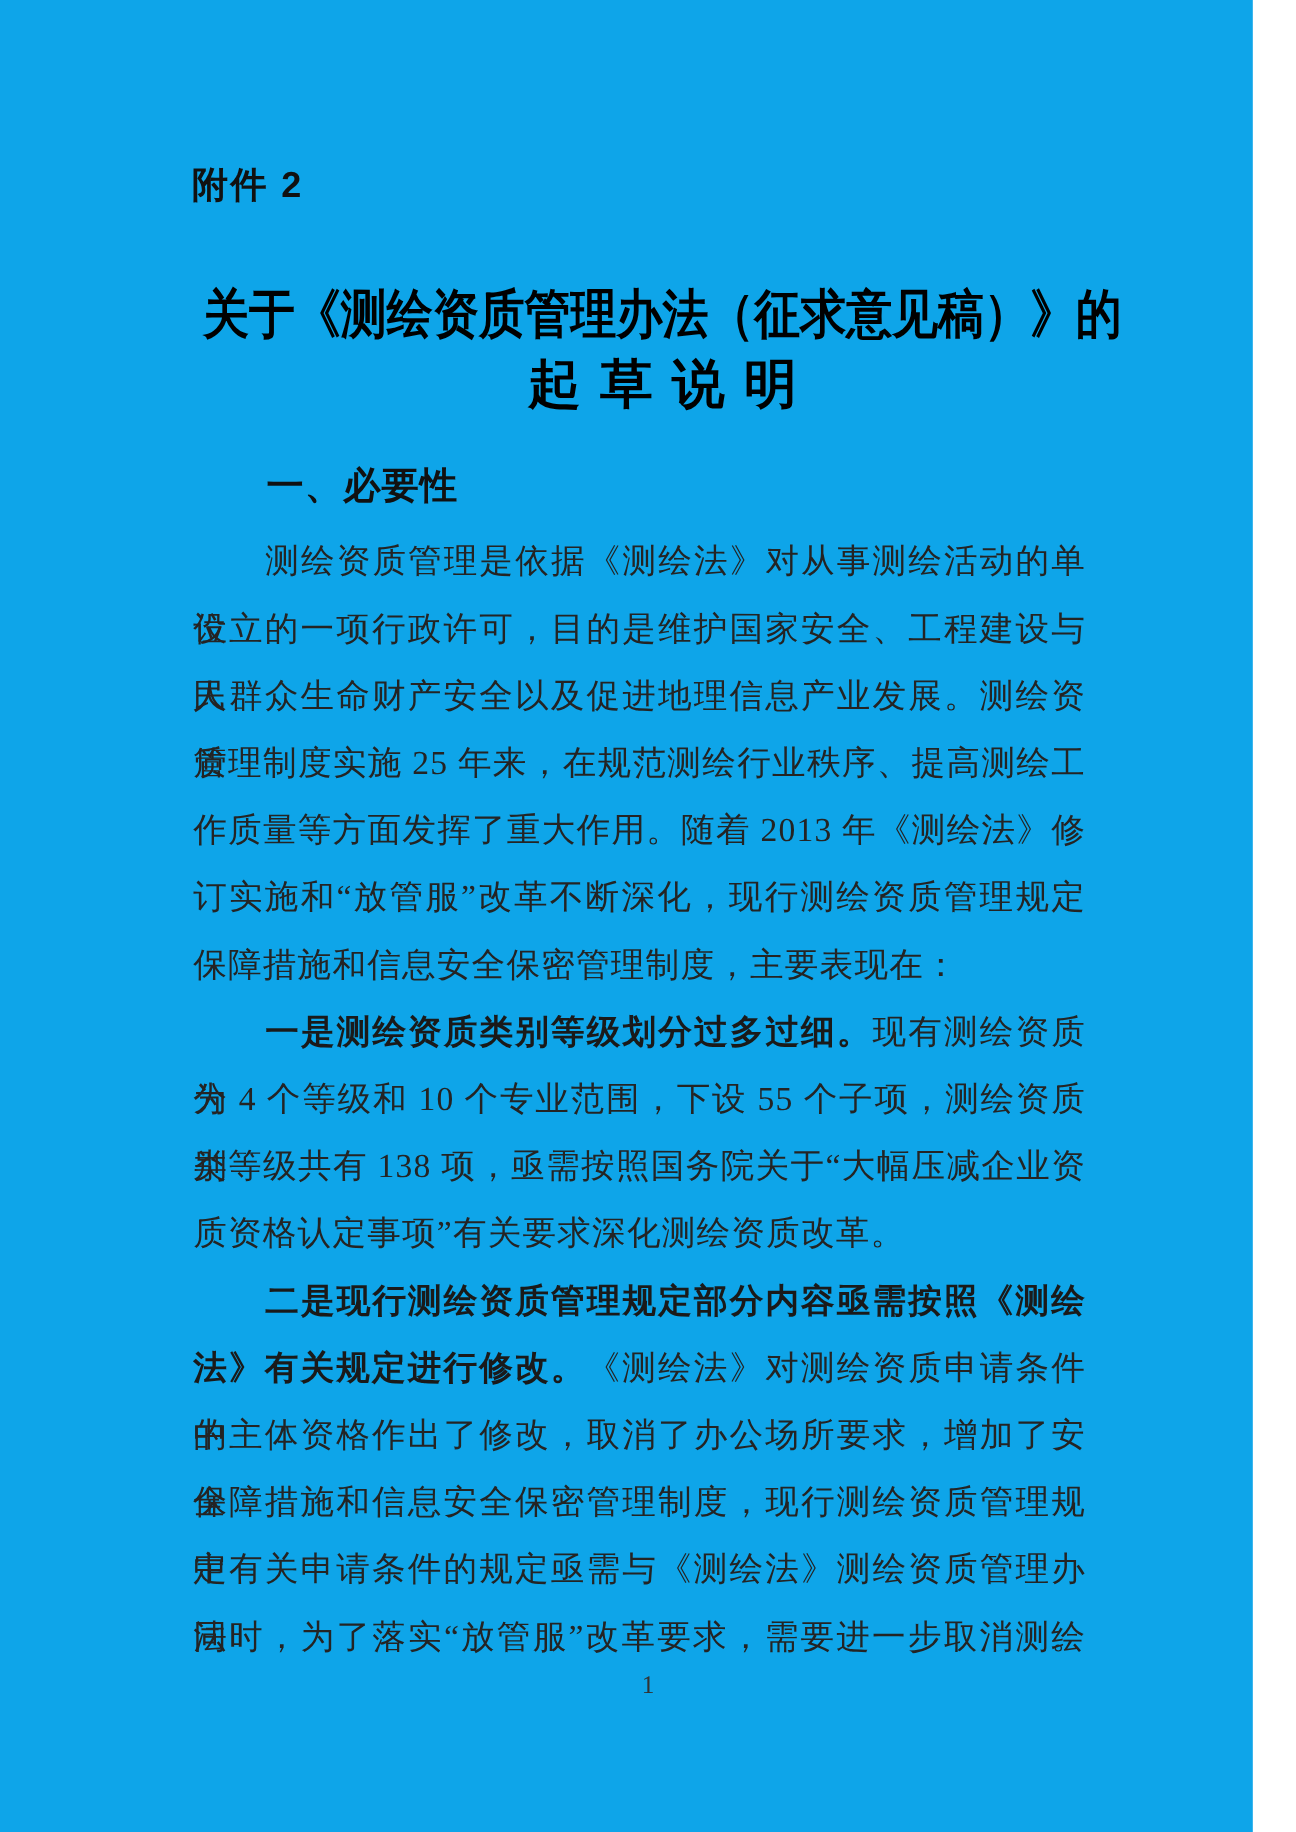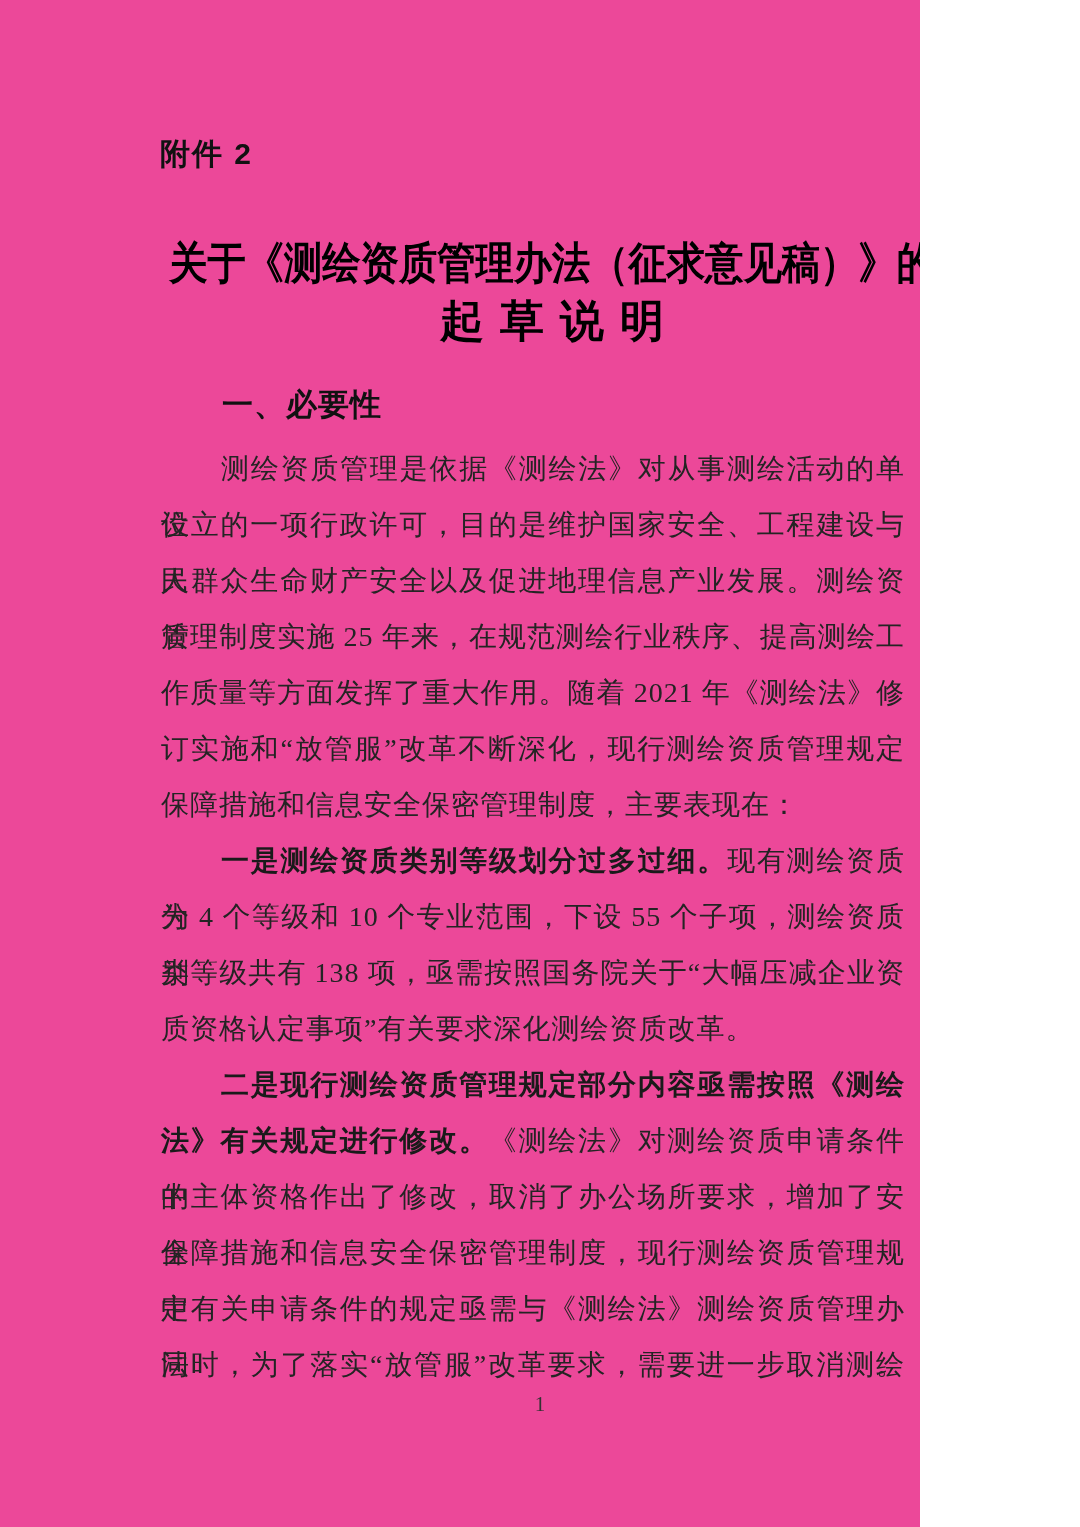--- a/index.html
+++ b/index.html
@@ -2,23 +2,23 @@
 <html lang="zh"><head>
 <meta charset="utf-8">
 <style>
   html, body {
     margin: 0;
     padding: 0;
     background: #ffffff;
   }
   .page {
     position: relative;
-    width: 920px;
+    width: 1044px;
     height: 1527px;
-    background: #ec4899;
+    background: #0ea5e9;
     overflow: hidden;
     color: #1c1c1c;
     font-family: "Liberation Serif", serif;
   }
   .attachment {
     position: absolute;
     left: 160px;
     top: 134px;
     font-family: "Liberation Sans", sans-serif;
     font-weight: 700;
@@ -113,21 +113,21 @@
     <span class="t2">起草说明</span>
   </h1>
 
   <div class="heading">一、必要性</div>
 
   <div class="docbody">
       <div class="line indent full"><span>测绘资质管理是依据《测绘法》对从事测绘活动的单位</span></div>
       <div class="line full"><span>设立的一项行政许可，目的是维护国家安全、工程建设与人</span></div>
       <div class="line full"><span>民群众生命财产安全以及促进地理信息产业发展。测绘资质</span></div>
       <div class="line full"><span>管理制度实施 25 年来，在规范测绘行业秩序、提高测绘工</span></div>
-      <div class="line full"><span>作质量等方面发挥了重大作用。随着 2021 年《测绘法》修</span></div>
+      <div class="line full"><span>作质量等方面发挥了重大作用。随着 2013 年《测绘法》修</span></div>
       <div class="line full"><span>订实施和“放管服”改革不断深化，现行测绘资质管理规定</span></div>
       <div class="line"><span>保障措施和信息安全保密管理制度，主要表现在：</span></div>
       <div class="line indent full"><span class="b">一是测绘资质类别等级划分过多过细。</span><span>现有测绘资质分</span></div>
       <div class="line full"><span>为 4 个等级和 10 个专业范围，下设 55 个子项，测绘资质类</span></div>
       <div class="line full"><span>别等级共有 138 项，亟需按照国务院关于“大幅压减企业资</span></div>
       <div class="line"><span>质资格认定事项”有关要求深化测绘资质改革。</span></div>
       <div class="line indent full"><span class="b">二是现行测绘资质管理规定部分内容亟需按照《测绘</span></div>
       <div class="line full"><span class="b">法》有关规定进行修改。</span><span>《测绘法》对测绘资质申请条件中</span></div>
       <div class="line full"><span>的主体资格作出了修改，取消了办公场所要求，增加了安全</span></div>
       <div class="line full"><span>保障措施和信息安全保密管理制度，现行测绘资质管理规定</span></div>

